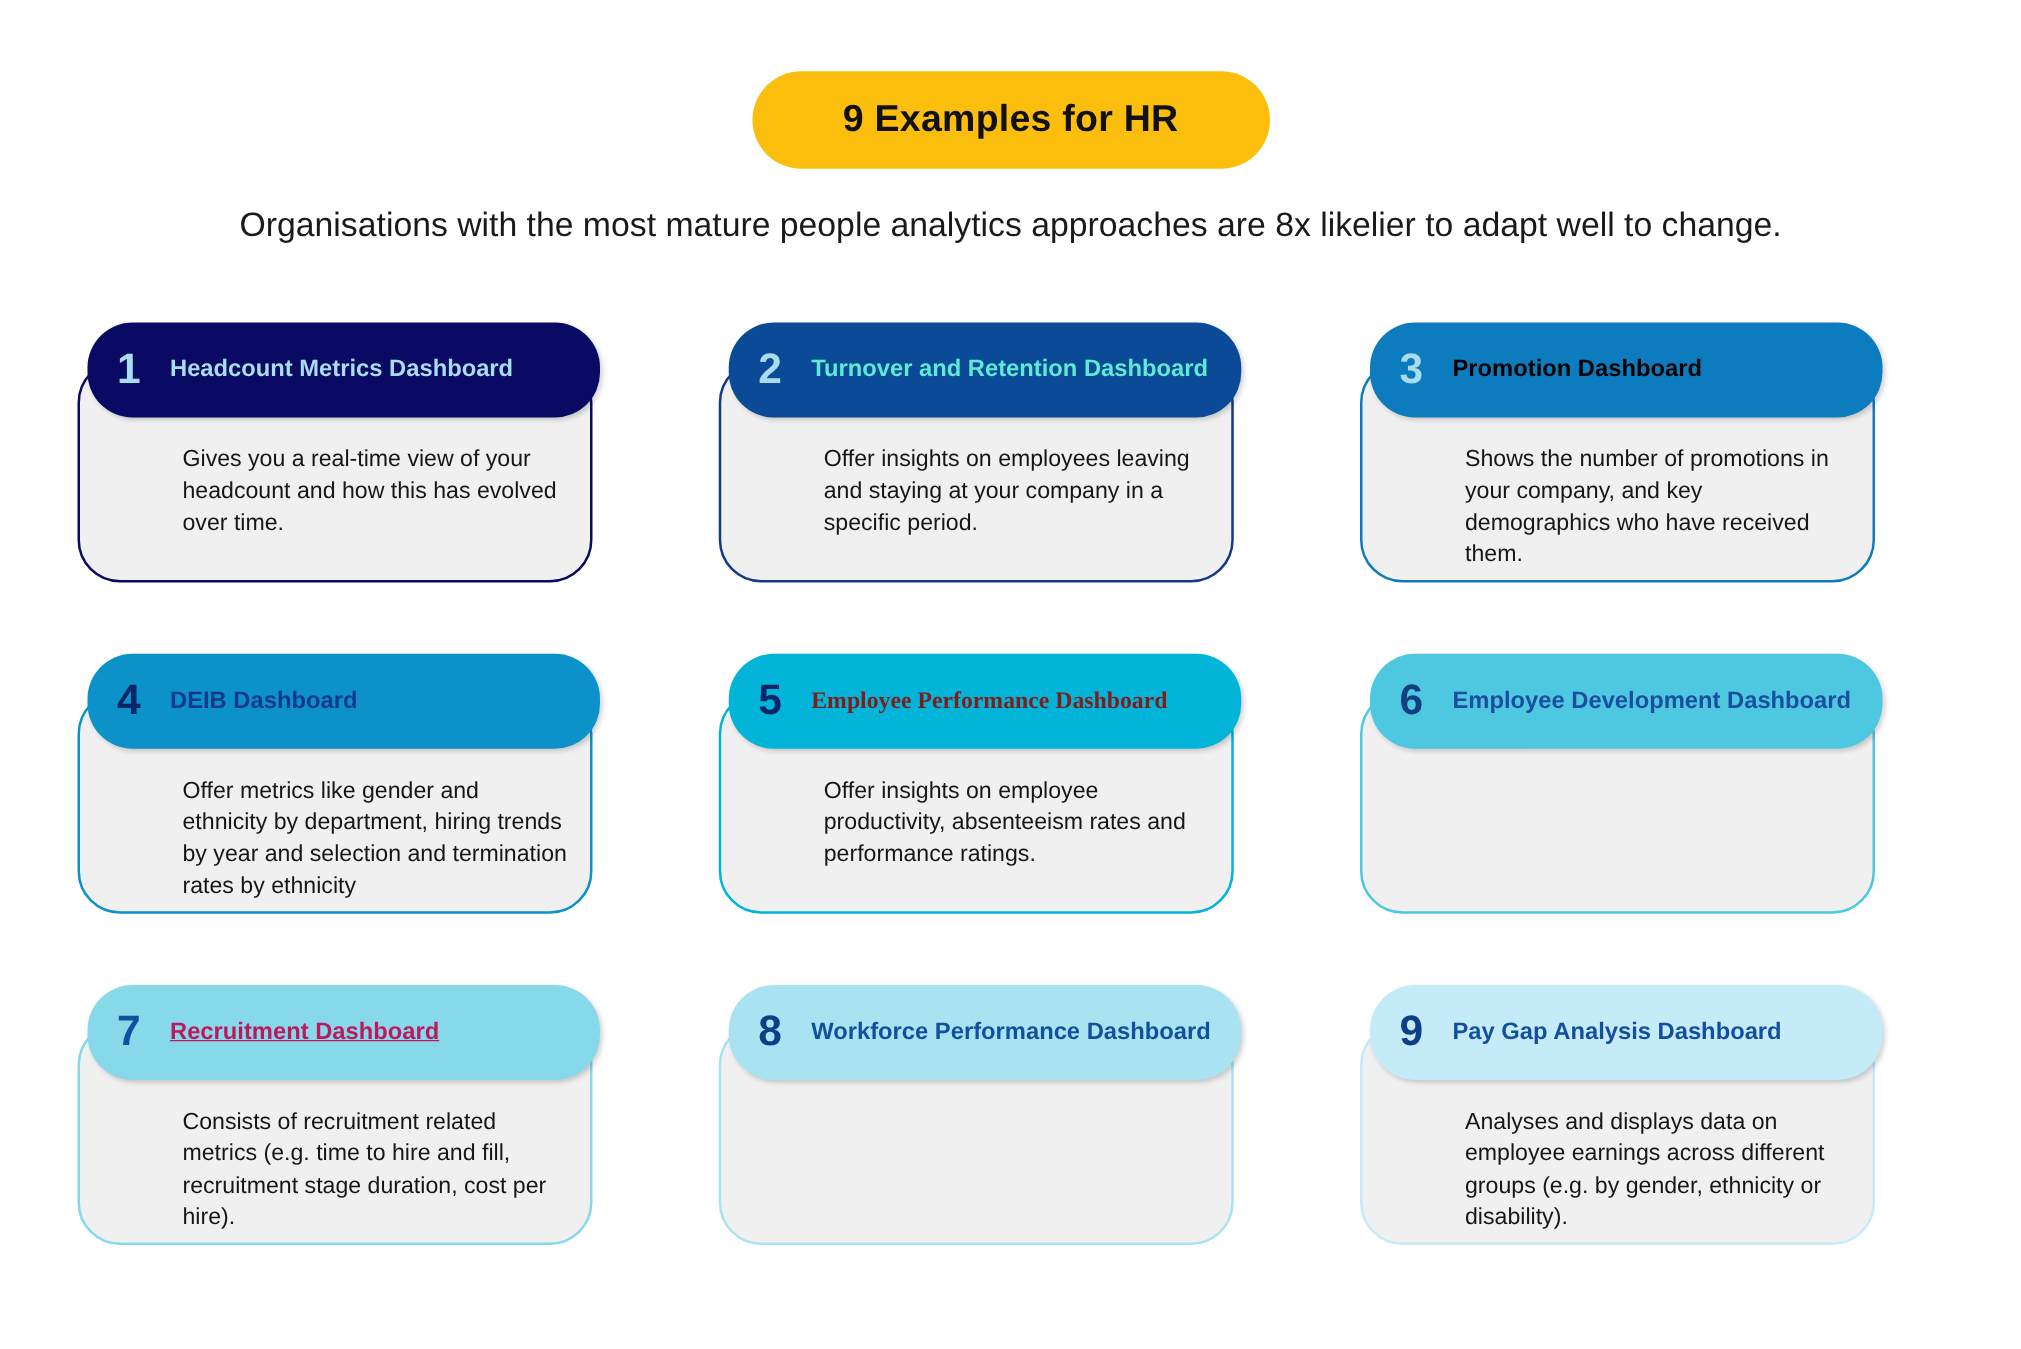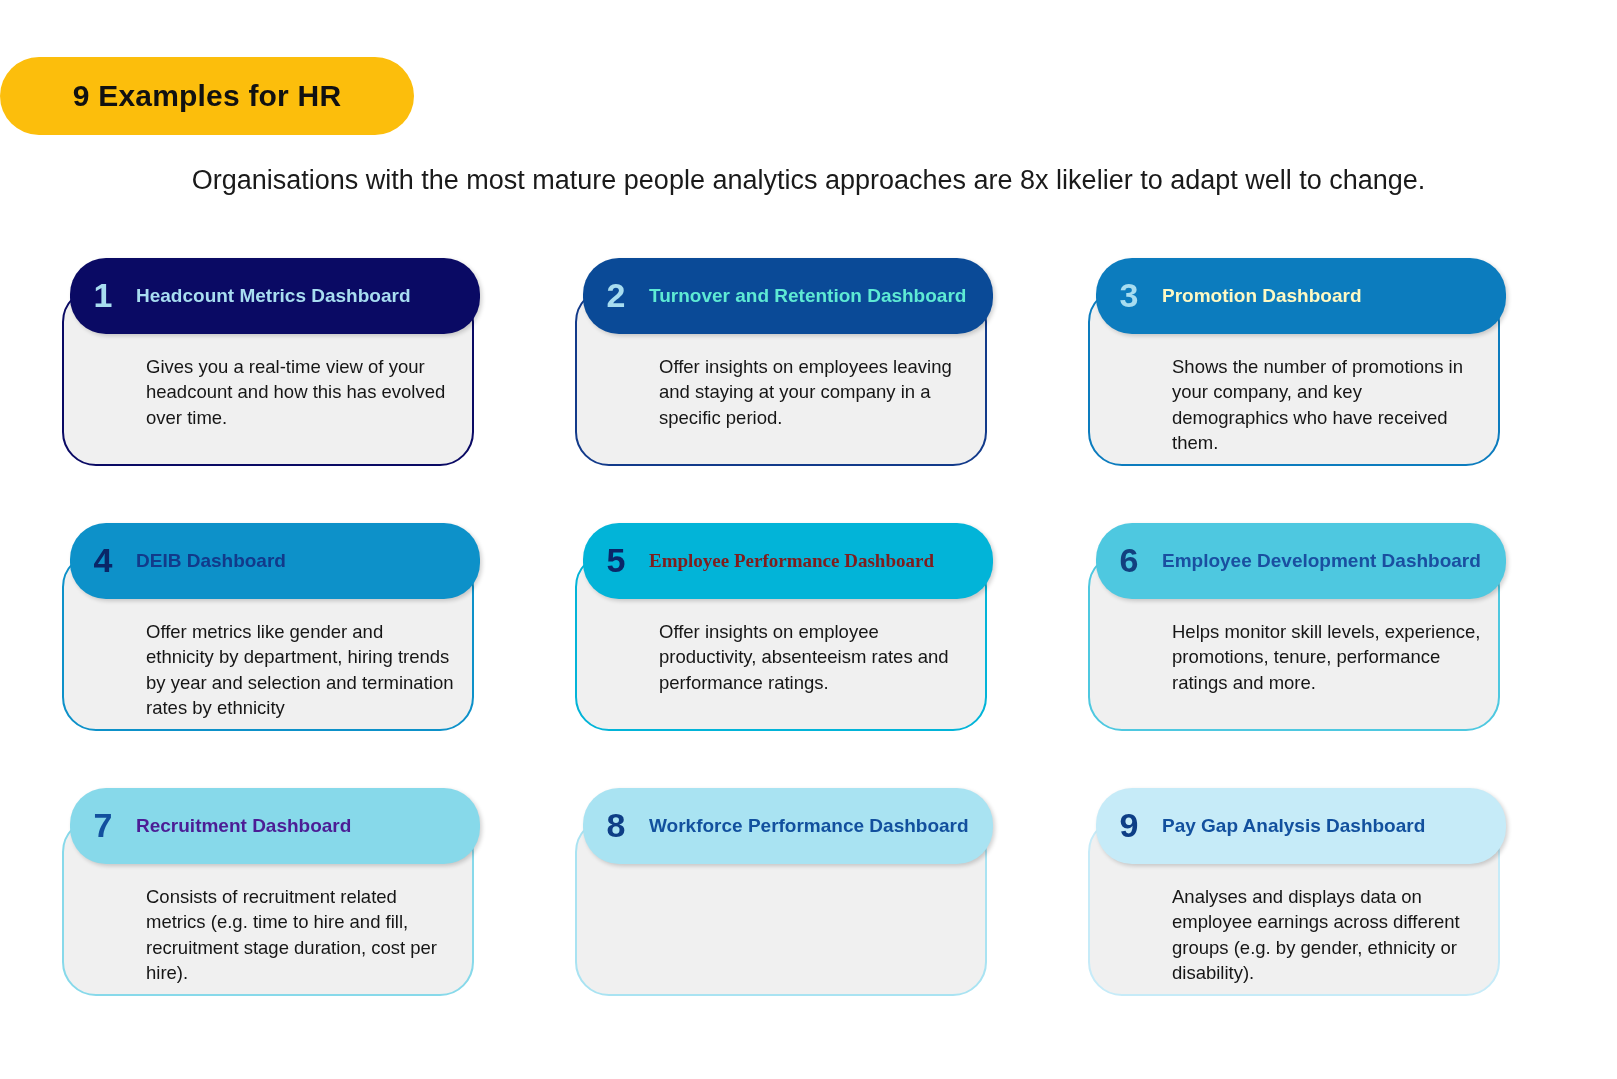--- a/index.html
+++ b/index.html
@@ -15,20 +15,21 @@
     position: relative;
   }
 
   
   .title-wrap {
     position: absolute;
     left: 0;
     top: 57px;
     width: 1617px;
     display: flex;
+    justify-content: center;
   }
   .title-pill {
     width: 414px;
     height: 78px;
     border-radius: 39px;
     background: #FCBE0C;
     display: flex;
     align-items: center;
     justify-content: center;
   }
@@ -145,21 +146,21 @@
       <div class="card-header" style="background: rgb(10, 74, 151);">
         <div class="card-num" style="color: rgb(168, 221, 240);">2</div>
         <div class="card-title" style="color: #5eead4;">Turnover and Retention Dashboard</div>
       </div>
       <div class="card-desc">Offer insights on employees leaving and staying at your company in a specific period.</div>
     </div>
     <div class="card">
       <div class="card-body" style="border-color: rgb(12, 124, 190); background: rgb(240, 240, 240);"></div>
       <div class="card-header" style="background: rgb(12, 124, 190);">
         <div class="card-num" style="color: rgb(168, 221, 240);">3</div>
-        <div class="card-title" style="color: #fef9c3;">Promotion Dashboard</div>
+        <div class="card-title" style="color: #000000;">Promotion Dashboard</div>
       </div>
       <div class="card-desc">Shows the number of promotions in your company, and key demographics who have received them.</div>
     </div>
     <div class="card">
       <div class="card-body" style="border-color: rgb(13, 145, 201); background: rgb(240, 240, 240);"></div>
       <div class="card-header" style="background: rgb(13, 145, 201);">
         <div class="card-num" style="color: rgb(10, 38, 104);">4</div>
         <div class="card-title" style="color: rgb(18, 58, 138);">DEIB Dashboard</div>
       </div>
       <div class="card-desc">Offer metrics like gender and ethnicity by department, hiring trends by year and selection and termination rates by ethnicity</div>
@@ -171,27 +172,26 @@
         <div class="card-title" style="color: #7f1d1d; font-family: Liberation Serif, serif;">Employee Performance Dashboard</div>
       </div>
       <div class="card-desc">Offer insights on employee productivity, absenteeism rates and performance ratings.</div>
     </div>
     <div class="card">
       <div class="card-body" style="border-color: rgb(78, 200, 224); background: rgb(240, 240, 240);"></div>
       <div class="card-header" style="background: rgb(78, 200, 224);">
         <div class="card-num" style="color: rgb(18, 64, 127);">6</div>
         <div class="card-title" style="color: rgb(26, 79, 160);">Employee Development Dashboard</div>
       </div>
-      <div class="card-desc">Helps monitor skill levels, experience, promotions, tenure, performance ratings and more.</div>
     </div>
     <div class="card">
       <div class="card-body" style="border-color: rgb(135, 217, 234); background: rgb(240, 240, 240);"></div>
       <div class="card-header" style="background: rgb(135, 217, 234);">
         <div class="card-num" style="color: rgb(18, 80, 158);">7</div>
-        <div class="card-title" style="color: #4c1d95;">Recruitment Dashboard</div>
+        <div class="card-title" style="color: #be185d; text-decoration: underline;">Recruitment Dashboard</div>
       </div>
       <div class="card-desc">Consists of recruitment related metrics (e.g. time to hire and fill, recruitment stage duration, cost per hire).</div>
     </div>
     <div class="card">
       <div class="card-body" style="border-color: rgb(169, 227, 242); background: rgb(240, 240, 240);"></div>
       <div class="card-header" style="background: rgb(169, 227, 242);">
         <div class="card-num" style="color: rgb(14, 62, 134);">8</div>
         <div class="card-title" style="color: rgb(18, 80, 158);">Workforce Performance Dashboard</div>
       </div>
     </div>

